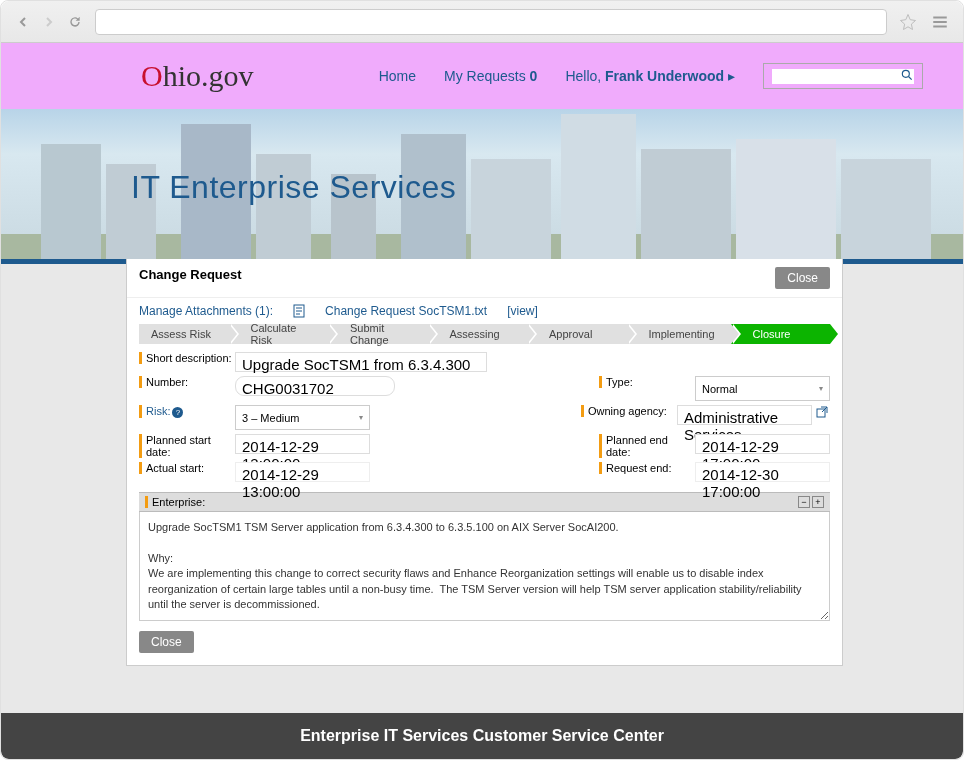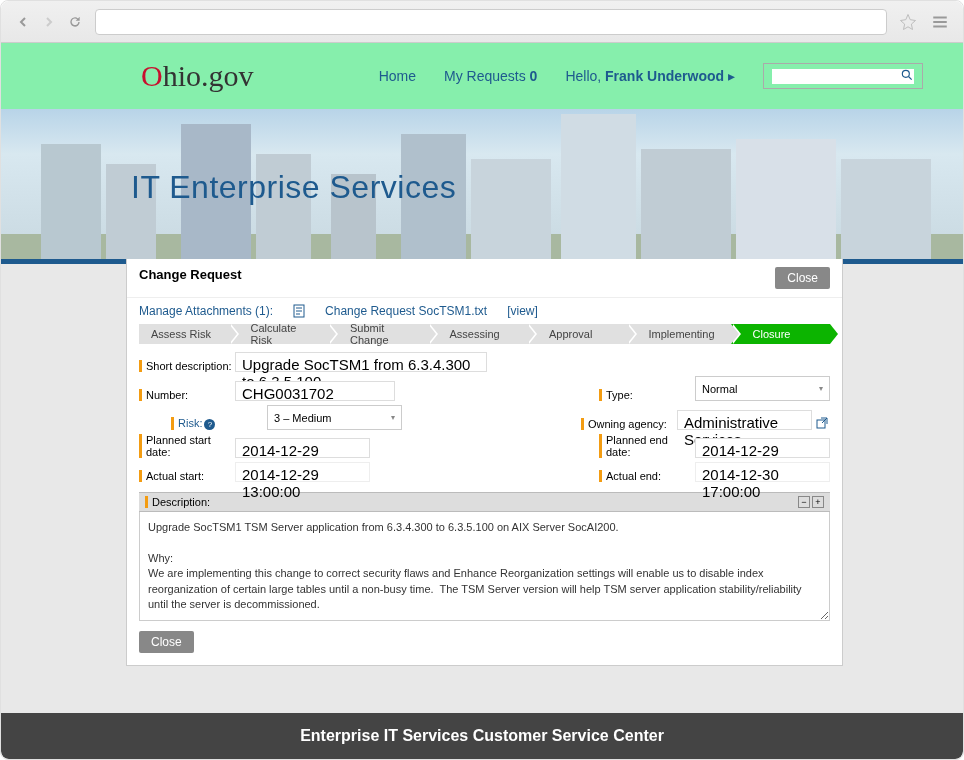--- a/index.html
+++ b/index.html
@@ -8,21 +8,21 @@
 
 .browser-chrome { background: linear-gradient(#f0f0f0, #e8e8e8); border-bottom: 1px solid #ccc; height: 42px; display: flex; align-items: center; padding: 0 12px; gap: 10px; border-radius: 8px 8px 0 0; }
 .nav-buttons { display: flex; gap: 6px; }
 .nav-btn { width: 20px; height: 20px; display: flex; align-items: center; justify-content: center; color: #999; cursor: pointer; }
 .nav-btn svg { width: 16px; height: 16px; fill: #999; }
 .url-bar { flex: 1; height: 26px; background: #fff; border: 1px solid #ccc; border-radius: 4px; }
 .star-btn, .menu-btn { width: 22px; height: 22px; color: #aaa; display: flex; align-items: center; justify-content: center; }
 .star-btn svg, .menu-btn svg { width: 18px; height: 18px; fill: #aaa; }
 
 
-.site-header { background: #86efac; padding: 16px 40px 16px 140px; display: flex; align-items: center; }
+.site-header { background: #f0abfc; padding: 16px 40px 16px 140px; display: flex; align-items: center; }
 .logo { font-size: 30px; color: #333; font-family: Georgia, serif; }
 .logo .o { color: #c8102e; }
 .logo .rest { color: #333; }
 .header-nav { margin-left: auto; display: flex; align-items: center; gap: 28px; color: #1e5a8e; font-size: 14px; }
 .header-nav a { color: #1e5a8e; text-decoration: none; cursor: pointer; }
 .header-nav .greeting { white-space: nowrap; }
 .header-nav b { font-weight: bold; }
 .search-box { display: flex; align-items: center; border: 1px solid #aaa; width: 160px; height: 26px; padding: 0 8px; position: relative; }
 .search-box input { border: none; outline: none; width: 100%; font-size: 13px; }
 .search-box .search-icon { position: absolute; right: 8px; }
@@ -48,30 +48,30 @@
 .step:first-child { padding-left: 12px; }
 .step::after { content: ''; position: absolute; right: -8px; top: 0; width: 0; height: 0; border-top: 10px solid transparent; border-bottom: 10px solid transparent; border-left: 8px solid #e0e0e0; z-index: 2; }
 .step::before { content: ''; position: absolute; right: -10px; top: 0; width: 0; height: 0; border-top: 10px solid transparent; border-bottom: 10px solid transparent; border-left: 8px solid #fff; z-index: 1; }
 .step.active { background: #0cb400; color: #fff; }
 .step.active::after { border-left-color: #0cb400; }
 .step:last-child::after, .step:last-child::before { display: block; }
 
 
 .form-area { padding: 0 12px; }
 .form-row { display: flex; gap: 20px; margin-bottom: 4px; }
-.form-field { display: flex; align-items: flex-end; }
+.form-field { display: flex; align-items: flex-start; }
 .form-label { font-size: 11px; width: 96px; padding-left: 4px; border-left: 3px solid #f39c12; }
-.form-label.risk { color: #1e5a8e; margin-left: 32px; }
+.form-label.risk { color: #1e5a8e; }
 .help-icon { display: inline-flex; width: 11px; height: 11px; background: #1e5a8e; color: #fff; border-radius: 50%; font-size: 8px; align-items: center; justify-content: center; margin-left: 2px; }
 .form-input { font-size: 15px; padding: 3px 6px; background: #fff; border: 1px solid #ddd; height: 20px; }
 .form-input.ro { border-color: #eee; }
 .form-select { font-size: 11px; padding: 2px 6px; background: #fff; border: 1px solid #ccc; height: 25px; position: relative; display: flex; align-items: center; }
 .form-select::after { content: '▾'; position: absolute; right: 6px; color: #888; font-size: 8px; }
 .w-sd { width: 252px; }
-.w-num { width: 160px; }
+.w-num { width: 160px; border-radius: 9px; }
 .w-sel { width: 135px; }
 .w-date { width: 135px; }
 .col2 { margin-left: auto; }
 .ext-icon { width: 14px; height: 14px; margin-left: 4px; display: inline-flex; align-items: center; }
 .ext-icon svg { width: 12px; height: 12px; fill: #1e5a8e; }
 
 
 .desc-header { background: #ddd; border-top: 1px solid #bbb; border-bottom: 1px solid #bbb; margin: 10px 12px 0 12px; padding: 3px 6px; display: flex; align-items: center; font-size: 11px; }
 .desc-header .lb { border-left: 3px solid #f39c12; padding-left: 4px; }
 .desc-icons { margin-left: auto; display: flex; gap: 2px; }
@@ -228,28 +228,28 @@
         <div class="form-label">Planned end date:</div>
         <div class="form-input w-date">2014-12-29 17:00:00</div>
       </div>
     </div>
     <div class="form-row">
       <div class="form-field">
         <div class="form-label">Actual start:</div>
         <div class="form-input ro w-date">2014-12-29 13:00:00</div>
       </div>
       <div class="form-field col2">
-        <div class="form-label">Actual end:</div>
+        <div class="form-label">Request end:</div>
         <div class="form-input ro w-date">2014-12-30 17:00:00</div>
       </div>
     </div>
   </div>
 
   <div class="desc-header">
-    <span class="lb">Description:</span>
+    <span class="lb">Enterprise:</span>
     <div class="desc-icons">
       <span>−</span>
       <span>+</span>
     </div>
   </div>
   <div class="desc-box" style="white-space: pre-wrap;">Upgrade SocTSM1 TSM Server application from 6.3.4.300 to 6.3.5.100 on AIX Server SocAI200.
 
 Why:
 We are implementing this change to correct security flaws and Enhance Reorganization settings will enable us to disable index reorganization of certain large tables until a non-busy time.  The TSM Server version will help TSM server application stability/reliability until the server is decommissioned.</div>
 

